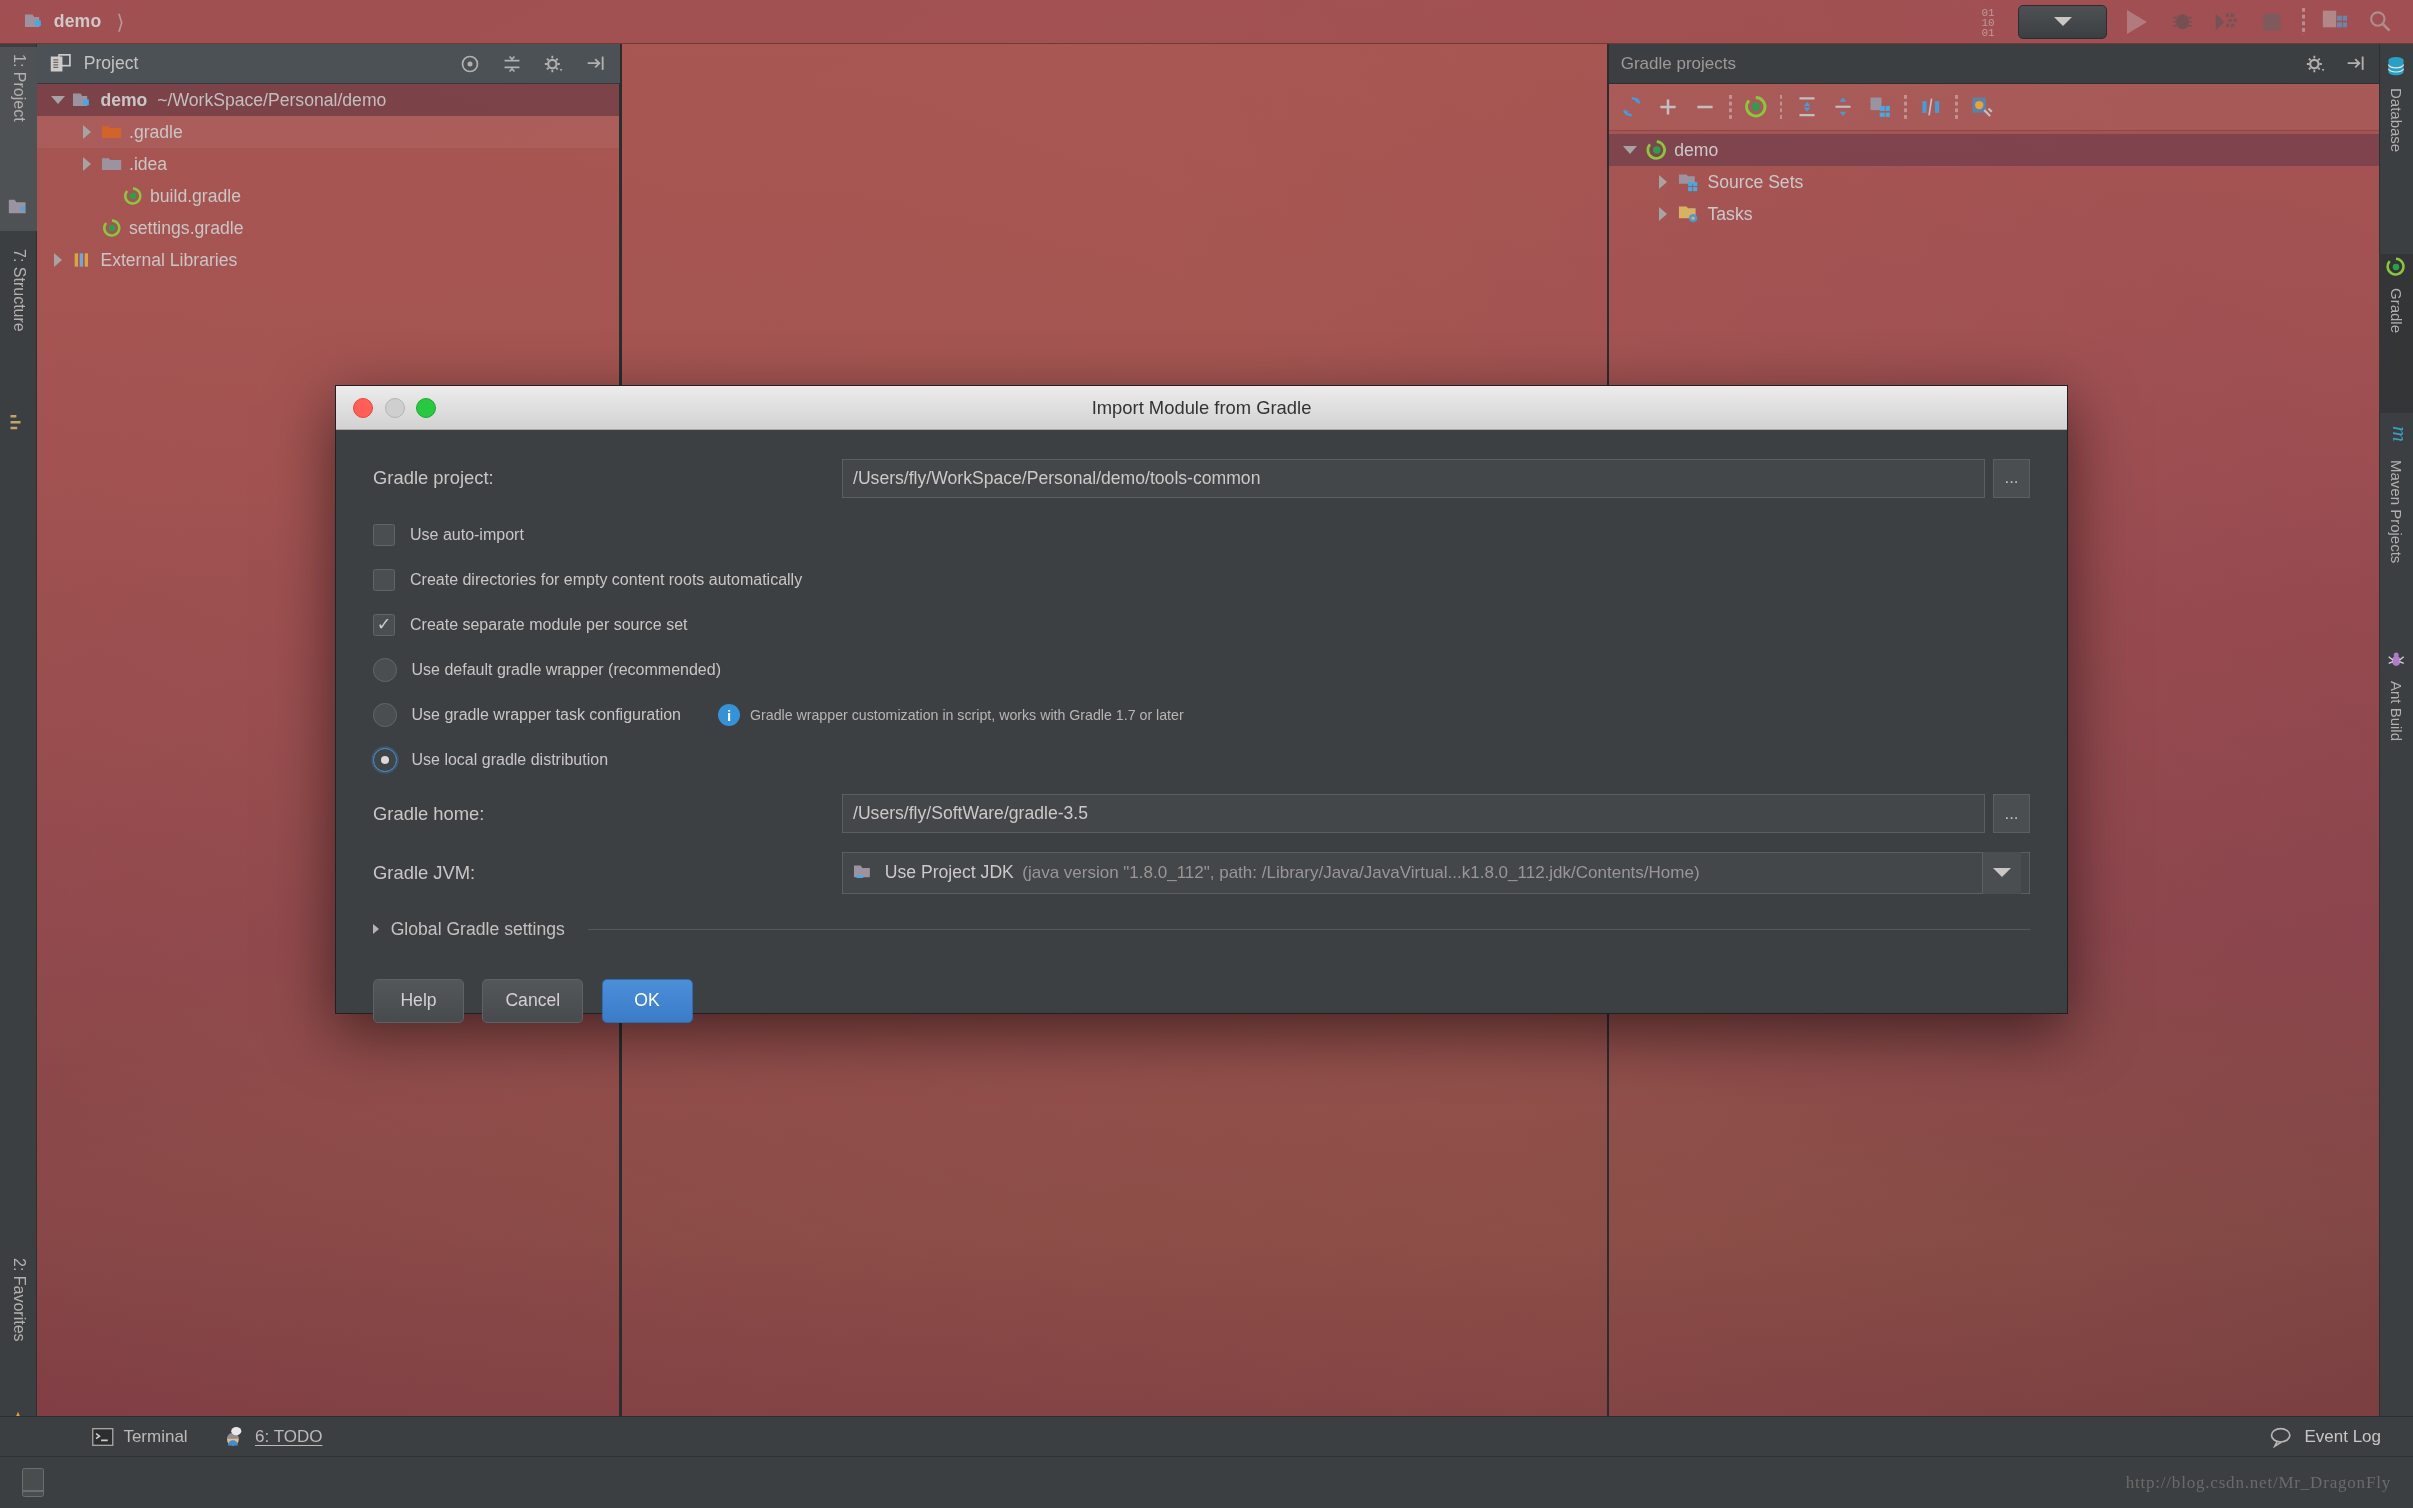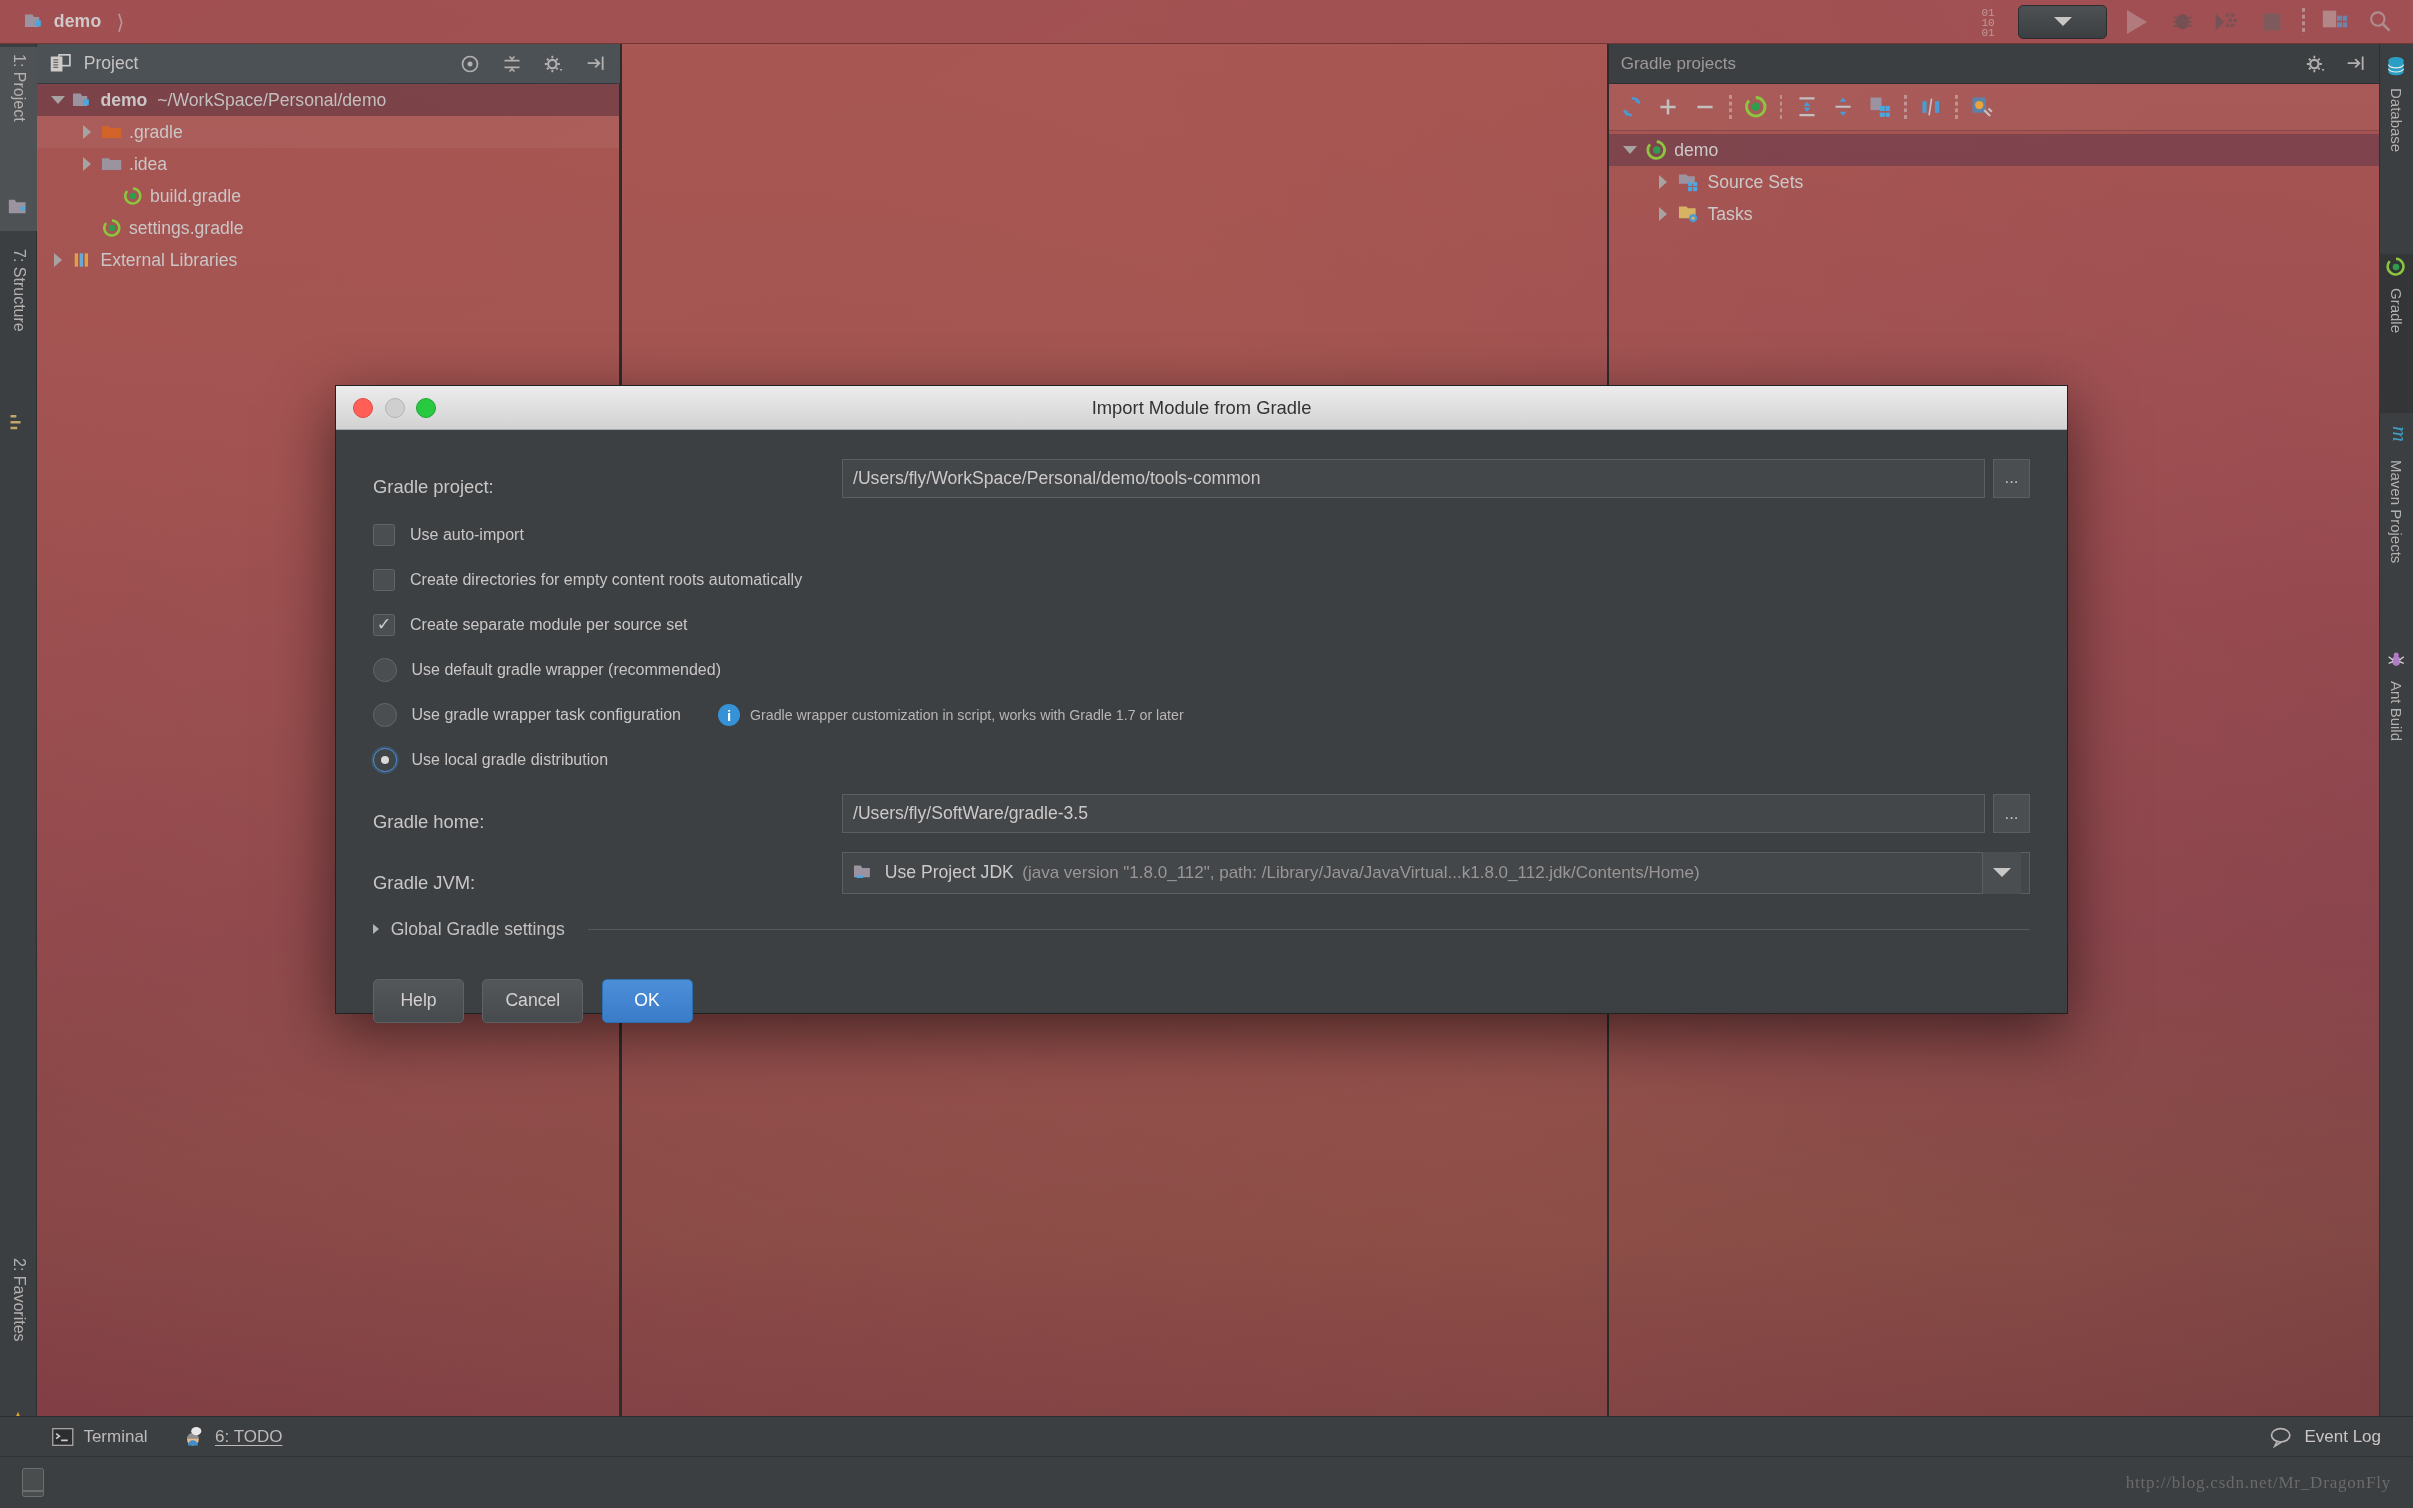--- a/index.html
+++ b/index.html
@@ -103,21 +103,21 @@
           writing-mode: vertical-rl; text-orientation: mixed;
           color: #b4b0b0; font-size: 15px; white-space: nowrap;
           display: flex; align-items: center; padding-top: 6.7px; }
   .rtab.db     { top: 8.4px;  height: 193px; }
   .rtab.gradle { top: 210px; height: 159px; background: #333536; }
   .rtab.maven  { top: 377px; height: 218px; }
   .rtab.ant    { top: 603px; height: 159px; }
 
   
   .bottombar { position: absolute; left: 0; bottom: 52px; width: 2413px; height: 40px;
-               background: #3c3f41; border-top: 0.8px solid #2c2e2f; display:flex; align-items:center; }
+               background: #3c3f41; border-top: 0.8px solid #2c2e2f; display:flex; align-items:center;padding-left:40px; }
   .bb-item { display:flex; align-items:center; gap:8.4px; color:#bdb9b9; font-size:17px; margin-left: 50px; }
   .bb-right { margin-left: auto; display:flex; align-items:center; gap:10px; color:#cac6c6; font-size:17px; padding-right: 32px; }
   .statusbar { position: absolute; left: 0; bottom: 0; width: 2413px; height: 52px;
                background: #3c3f41; border-top: 0.8px solid #313334; display:flex; align-items:center; }
   .watermark { margin-left:auto; padding-right: 22px; color:#6a6a6a; font-size:17px;
                font-family:"Liberation Serif", serif; letter-spacing: 0.8px; }
   .sb-toggle { margin-left: 22px; width: 22px; height: 28.5px; border: 1.7px solid #6b6e6f; border-radius: 2.5px;
                background: #4a4d4e; position: relative; }
   .sb-toggle::after { content:""; position:absolute; left:0; right:0; bottom:4.2px; height:1.7px; background:#6b6e6f; }
 
@@ -136,21 +136,21 @@
   .tl { width: 20px; height: 20px; border-radius: 50%; }
   .tl.red { background: #ff5f57; border: 0.8px solid #e04940; }
   .tl.yellow { background: #cfcfcf; border: 0.8px solid #b4b4b4; }
   .tl.green { background: #28c840; border: 0.8px solid #1fa833; }
   .dlg-title-text {
     position: absolute; left: 0; right: 0; text-align: center;
     color: #333; font-size: 18.4px;
   }
   .dlg-body { padding: 28.5px 37px 0 37px; color: #c8c4c4; font-size: 17.6px; }
 
-  .row { display: flex; align-items: flex-end; margin-bottom: 10px; }
+  .row { display: flex; align-items: center; margin-bottom: 10px; }
   .row-label { width: 469px; color: #cac6c6; font-size: 18.4px; }
   .txtfield {
     flex: 1; height: 39px; background: #434749; border: 0.8px solid #5b5f61;
     color: #cdc9c9; font-size: 17.6px; display:flex; align-items:center; padding: 0 10px;
   }
   .browse-btn {
     width: 37px; height: 39px; margin-left: 8.4px; background: #4a4e50; border: 0.8px solid #5b5f61;
     color: #c3bfbf; display:flex; align-items:center; justify-content:center; font-size: 17px;
   }
   .opt-row { display:flex; align-items:center; height: 45px; }

